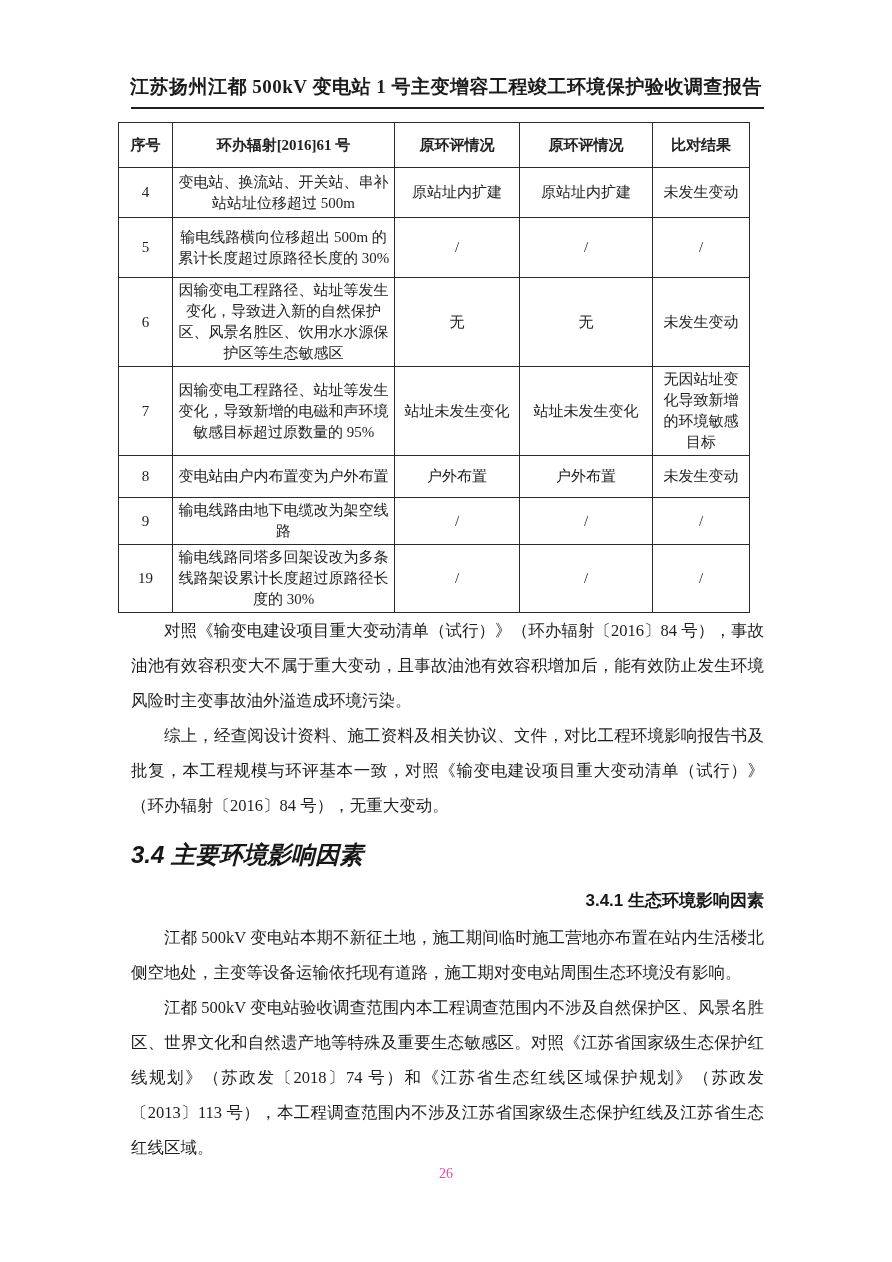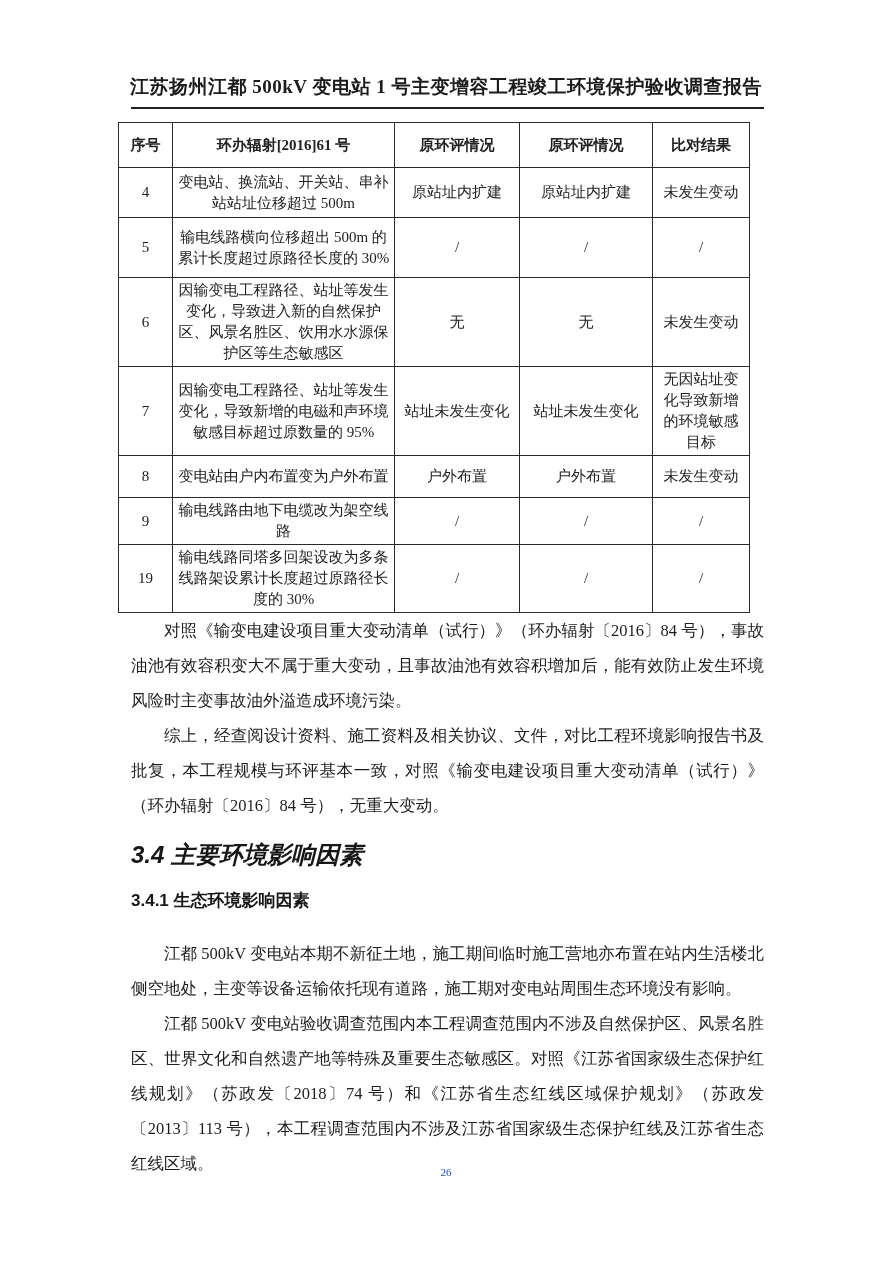--- a/index.html
+++ b/index.html
@@ -63,34 +63,35 @@
   .body-text.first { }
   h1.sec {
     margin: 16px 128px 0 131px;
     font-size: 24px;
     font-weight: bold;
     font-family: "Liberation Sans", "DejaVu Sans", sans-serif;
     color: #171717;
     font-style: italic;
   }
   h2.subsec {
-    margin: 18px 128px 24px 131px;
+    margin: 18px 128px 8px 131px;
     font-size: 17px;
     font-weight: bold;
     font-family: "Liberation Sans", "DejaVu Sans", sans-serif;
     color: #171717;
+    text-align: right;
   }
   .page-number {
     position: absolute;
     top: 1166px;
     left: 0;
     width: 100%;
     text-align: center;
-    font-size: 11px;
-    color: #1d4ed8;
+    font-size: 14px;
+    color: #ec4899;
   }
 </style>
 </head>
 <body>
 
 <div class="page">
 
   <div class="running-head">江苏扬州江都 500kV 变电站 1 号主变增容工程竣工环境保护验收调查报告</div>
   <div class="head-rule"></div>
 

